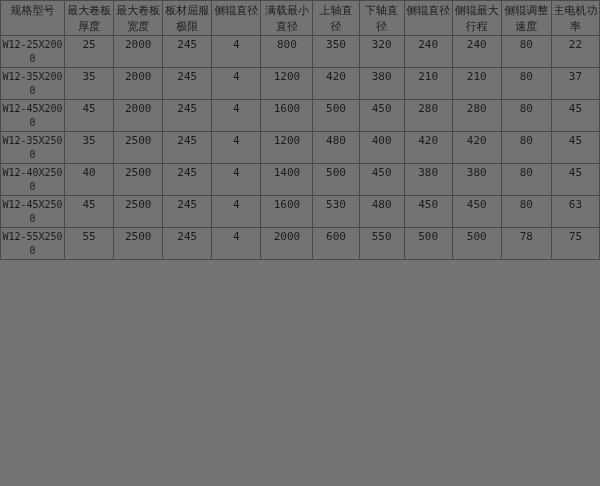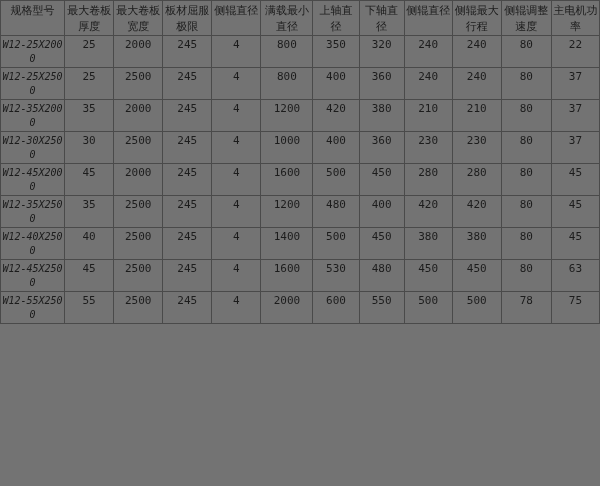--- a/index.html
+++ b/index.html
@@ -37,21 +37,20 @@
   table.spec td {
     font-size: 11px;
     line-height: 14px;
   }
   table.spec td.model {
     font-size: 10px;
     line-height: 14px;
     word-break: break-all;
     padding-left: 1px;
     padding-right: 1px;
-    font-style: italic;
   }
 </style>
 </head>
 <body>
 
 <div class="page">
   <table class="spec">
     <colgroup>
       <col style="width:64px">
         <col style="width:49px">
@@ -91,58 +90,30 @@
           <td>4</td>
           <td>800</td>
           <td>350</td>
           <td>320</td>
           <td>240</td>
           <td>240</td>
           <td>80</td>
           <td>22</td>
         </tr>
         <tr>
-          <td class="model">W12-25X2500</td>
-          <td>25</td>
-          <td>2500</td>
-          <td>245</td>
-          <td>4</td>
-          <td>800</td>
-          <td>400</td>
-          <td>360</td>
-          <td>240</td>
-          <td>240</td>
-          <td>80</td>
-          <td>37</td>
-        </tr>
-        <tr>
           <td class="model">W12-35X2000</td>
           <td>35</td>
           <td>2000</td>
           <td>245</td>
           <td>4</td>
           <td>1200</td>
           <td>420</td>
           <td>380</td>
           <td>210</td>
           <td>210</td>
-          <td>80</td>
-          <td>37</td>
-        </tr>
-        <tr>
-          <td class="model">W12-30X2500</td>
-          <td>30</td>
-          <td>2500</td>
-          <td>245</td>
-          <td>4</td>
-          <td>1000</td>
-          <td>400</td>
-          <td>360</td>
-          <td>230</td>
-          <td>230</td>
           <td>80</td>
           <td>37</td>
         </tr>
         <tr>
           <td class="model">W12-45X2000</td>
           <td>45</td>
           <td>2000</td>
           <td>245</td>
           <td>4</td>
           <td>1600</td>

